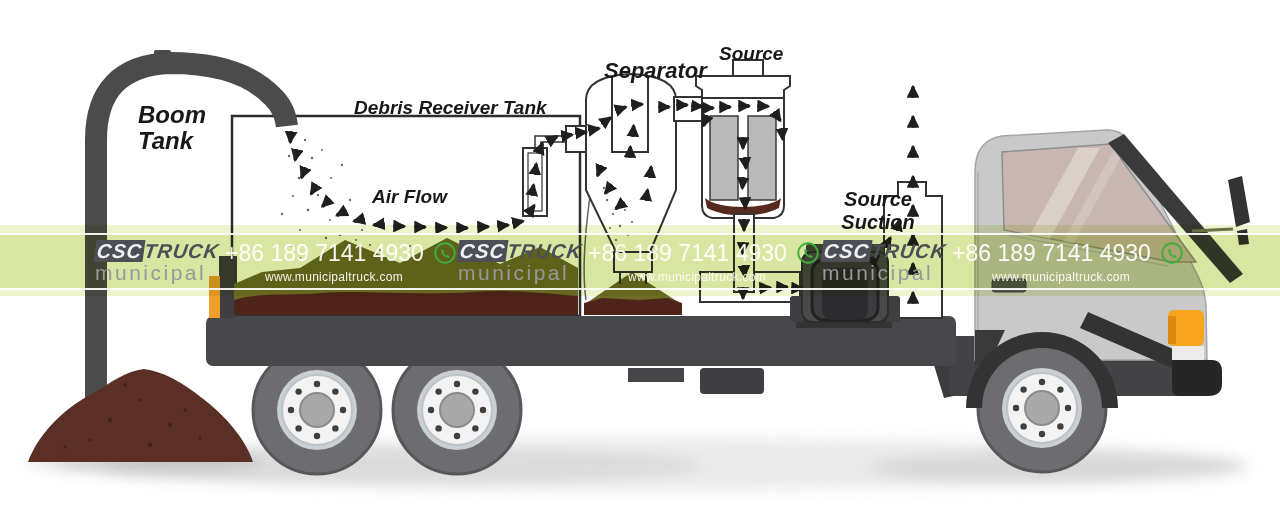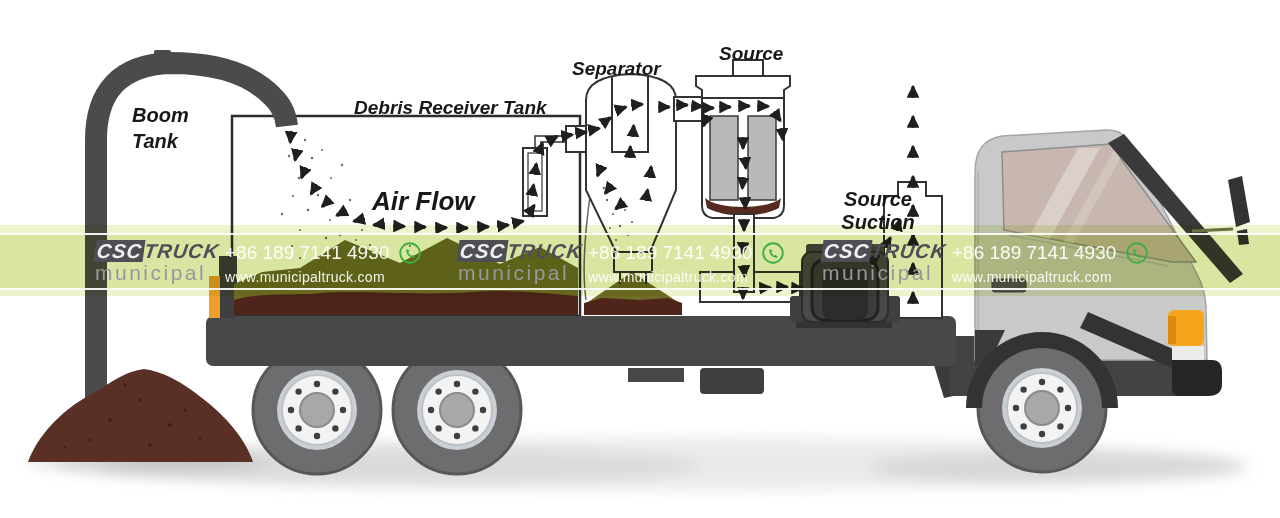--- a/index.html
+++ b/index.html
@@ -1,40 +1,40 @@
 <!DOCTYPE html>
 <html><head>
 <meta charset="utf-8">
 <style>
   html,body{margin:0;padding:0;background:#ffffff;}
   #stage{position:relative;width:1280px;height:518px;background:#ffffff;overflow:hidden;
          font-family:"Liberation Sans",sans-serif;}
   #diagram{position:absolute;left:0;top:0;z-index:1;}
   .lbl{position:absolute;z-index:2;font-style:italic;font-weight:700;color:#181818;
        font-family:"Liberation Sans",sans-serif;white-space:nowrap;}
-  #lbl-boom{left:132px;top:102px;font-size:20px;line-height:26px;}
+  #lbl-boom{left:138px;top:102px;font-size:24px;line-height:26px;}
   #lbl-tank{left:314px;top:97px;font-size:19px;margin-left:40px;}
-  #lbl-air{left:372px;top:186px;font-size:26px;}
-  #lbl-sep{left:572px;top:58px;font-size:19px;}
+  #lbl-air{left:372px;top:186px;font-size:19px;}
+  #lbl-sep{left:604px;top:58px;font-size:22px;}
   #lbl-filter{left:719px;top:43px;font-size:19px;}
   #lbl-suction{left:820px;top:188px;font-size:20px;line-height:23px;text-align:center;width:116px;}
   
   .wm-strip{position:absolute;left:0;width:1280px;mix-blend-mode:multiply;z-index:5;}
   #wm-top{top:225px;height:8px;background:#ecf3cd;}
   #wm-main{top:233px;height:57px;background:#d8e6a2;}
   #wm-bot{top:290px;height:6px;background:#ecf3cd;}
   .wm-line{position:absolute;left:0;width:1280px;height:2px;background:rgba(255,255,255,0.92);z-index:6;}
   #wm-line1{top:233px;} #wm-line2{top:288px;}
   .wm-item{position:absolute;z-index:7;top:240px;height:48px;}
   .brand .line1{transform:skewX(-8deg);font-weight:700;font-style:italic;font-size:20px;
                 letter-spacing:1px;color:#4e4f56;line-height:22px;}
   .brand .csc{background:#4e4f56;color:#eef0f2;padding:0 2px;}
   .brand .line2{font-size:21px;letter-spacing:2.5px;color:#97989c;line-height:20px;margin-top:1px;}
-  .contact .phone-row{font-size:19px;color:rgba(255,255,254,0.95);line-height:26px;display:flex;align-items:center;gap:9px;}
-  .contact .site{font-size:14px;color:rgba(255,255,252,0.92);line-height:21px;margin-top:1px;letter-spacing:0.3px;}
+  .contact .phone-row{font-size:23px;color:rgba(255,255,254,0.95);line-height:26px;display:flex;align-items:center;gap:9px;}
+  .contact .site{font-size:12px;color:rgba(255,255,252,0.92);line-height:21px;margin-top:1px;letter-spacing:0.3px;margin-left:40px;}
   .wa{width:24px;height:24px;display:inline-block;}
   #wm-brand1{left:95px;} #wm-contact1{left:225px;}
   #wm-brand2{left:458px;} #wm-contact2{left:588px;}
   #wm-brand3{left:822px;} #wm-contact3{left:952px;}
 </style>
 </head>
 <body>
 
 <div id="stage">
 

